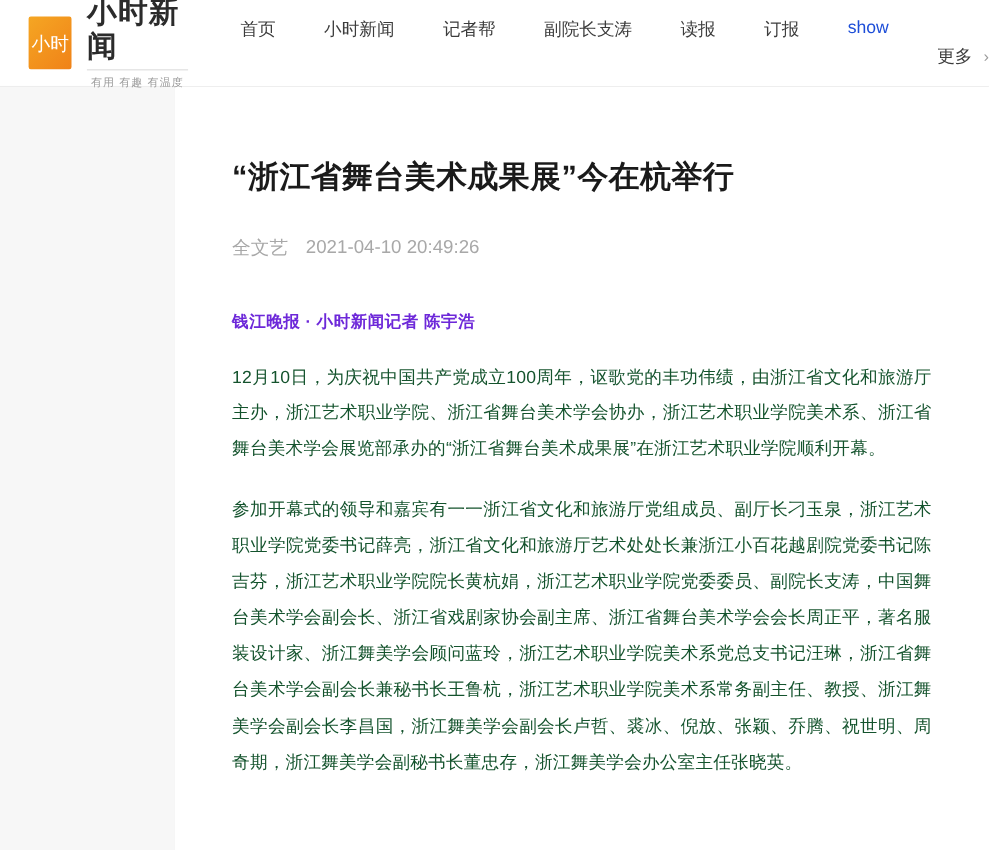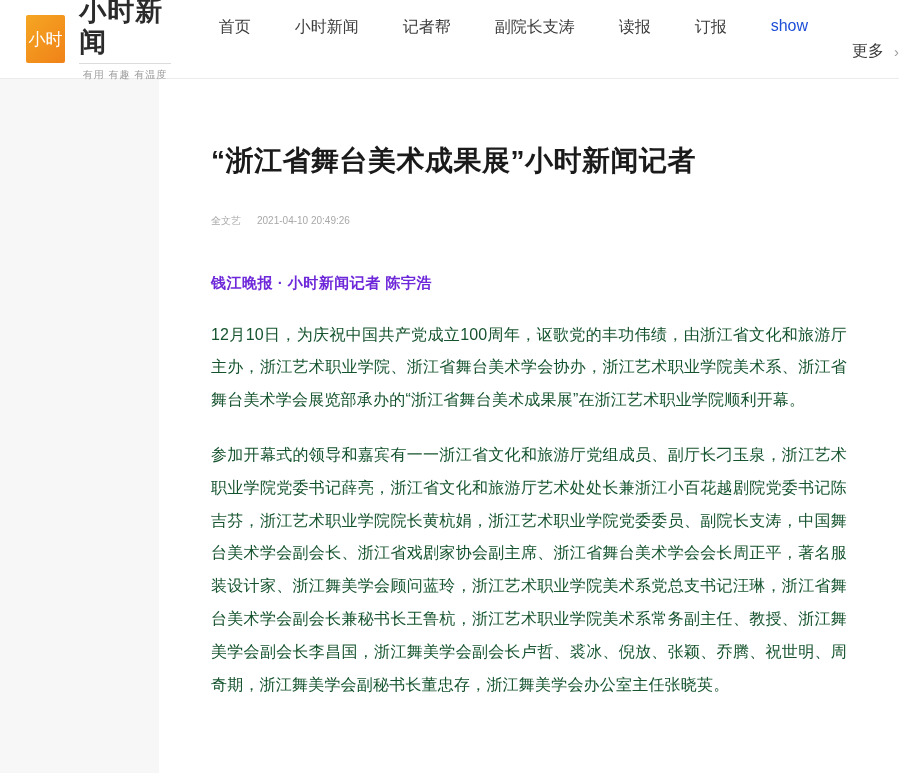--- a/index.html
+++ b/index.html
@@ -131,21 +131,21 @@
   .title {
     margin-top: 62px;
     font-size: 28px;
     line-height: 1.45;
     color: #1a1a1a;
     font-weight: bold;
     letter-spacing: 0.5px;
   }
   .meta {
     margin-top: 32px;
-    font-size: 10px;
+    font-size: 17px;
     color: #a8a8a8;
     display: flex;
     align-items: center;
   }
   .meta-cat {
     margin-right: 16px;
     color: #a8a8a8;
   }
   .byline {
     margin-top: 46px;
@@ -192,21 +192,21 @@
       <div class="nav-item muted">show</div>
       <div class="nav-item nav-more">
         <span>更多</span>
         <span class="chev">›</span>
       </div>
     </div>
   </div>
   <div class="header-rule"></div>
 
   <div class="article">
-    <h1 class="title">“浙江省舞台美术成果展”小时新闻记者</h1>
+    <h1 class="title">“浙江省舞台美术成果展”今在杭举行</h1>
 
     <div class="meta">
       <span class="meta-cat">全文艺</span>
       <span>2021-04-10 20:49:26</span>
     </div>
 
     <div class="byline">钱江晚报 · 小时新闻记者 陈宇浩</div>
 
     <p class="para">12月10日，为庆祝中国共产党成立100周年，讴歌党的丰功伟绩，由浙江省文化和旅游厅主办，浙江艺术职业学院、浙江省舞台美术学会协办，浙江艺术职业学院美术系、浙江省舞台美术学会展览部承办的“浙江省舞台美术成果展”在浙江艺术职业学院顺利开幕。</p>
     <p class="para">参加开幕式的领导和嘉宾有一一浙江省文化和旅游厅党组成员、副厅长刁玉泉，浙江艺术职业学院党委书记薛亮，浙江省文化和旅游厅艺术处处长兼浙江小百花越剧院党委书记陈吉芬，浙江艺术职业学院院长黄杭娟，浙江艺术职业学院党委委员、副院长支涛，中国舞台美术学会副会长、浙江省戏剧家协会副主席、浙江省舞台美术学会会长周正平，著名服装设计家、浙江舞美学会顾问蓝玲，浙江艺术职业学院美术系党总支书记汪琳，浙江省舞台美术学会副会长兼秘书长王鲁杭，浙江艺术职业学院美术系常务副主任、教授、浙江舞美学会副会长李昌国，浙江舞美学会副会长卢哲、裘冰、倪放、张颖、乔腾、祝世明、周奇期，浙江舞美学会副秘书长董忠存，浙江舞美学会办公室主任张晓英。</p>

